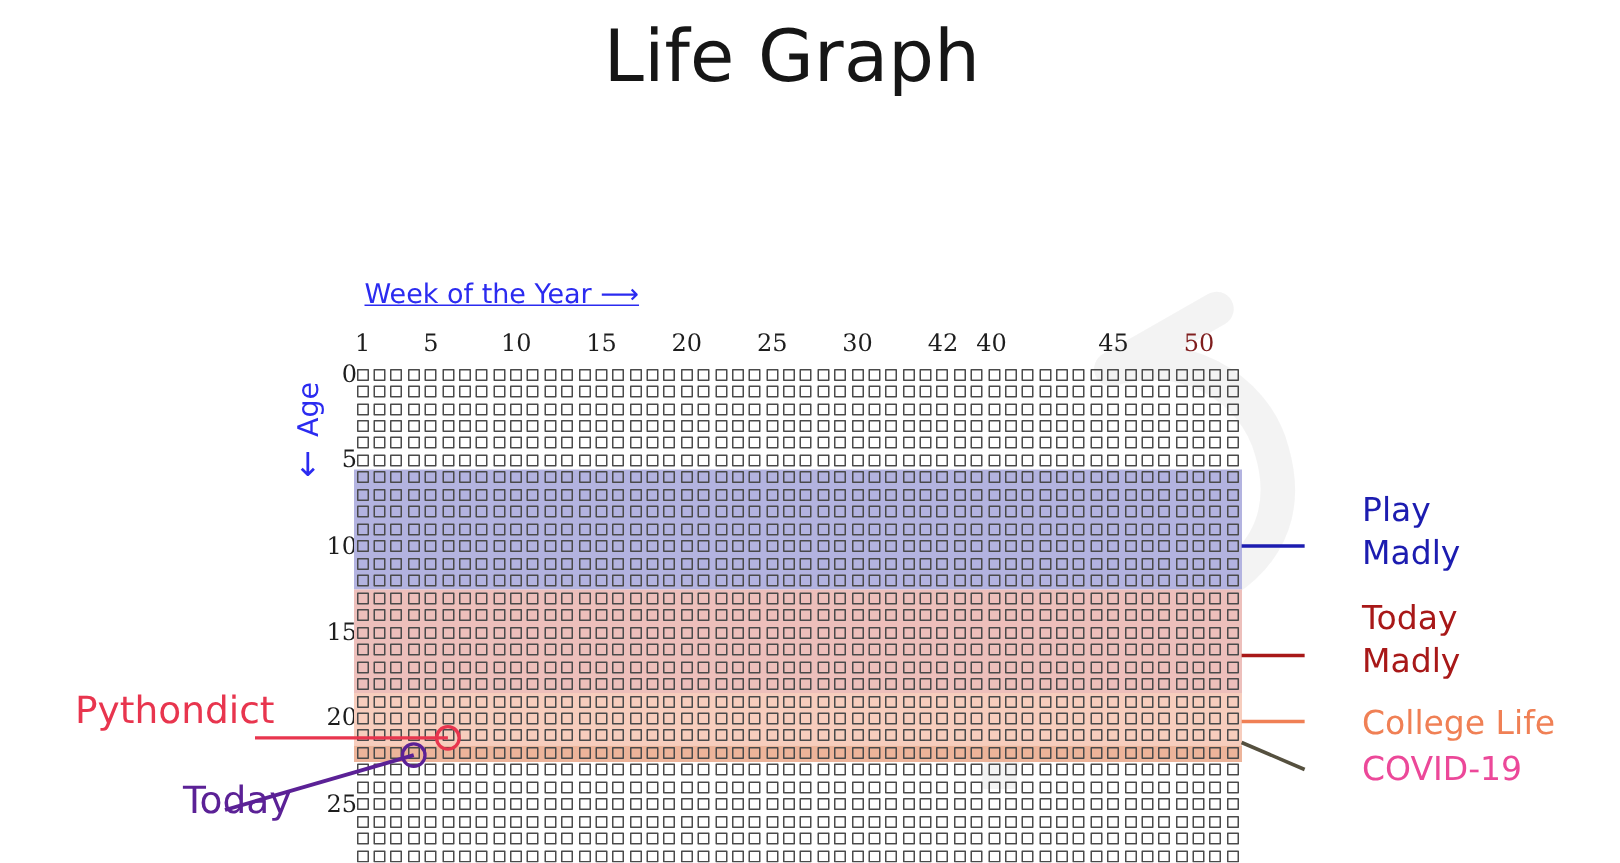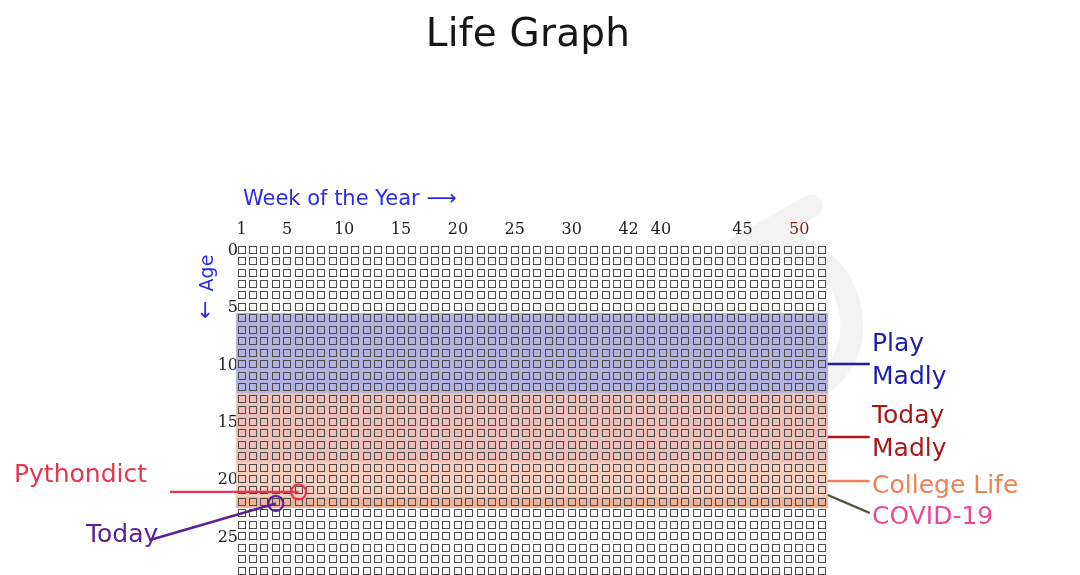--- a/index.html
+++ b/index.html
@@ -7,21 +7,21 @@
     width:1080px;height:575px;overflow:hidden;background:#ffffff;
     font-family:"Liberation Sans", sans-serif;
     position:relative;
   }
   #stage{position:absolute;left:0;top:0;width:1080px;height:575px;}
 
   
   .title{
     position:absolute;left:0;top:10px;width:1056px;text-align:center;
     font-family:"DejaVu Sans", sans-serif;
-    font-size:39px;color:#161616;letter-spacing:.2px;font-weight:400;
+    font-size:48px;color:#161616;letter-spacing:.2px;font-weight:400;
   }
 
   
   .watermark{
     position:absolute;left:636px;top:186px;width:250px;height:340px;
     opacity:.16;pointer-events:none;
   }
 
   
   .plot{position:absolute;left:236px;top:244px;width:592px;height:331px;}
@@ -36,44 +36,45 @@
   
   .xticks{position:absolute;left:236px;top:219px;width:600px;height:20px;}
   .xtick{position:absolute;top:0;font-family:"DejaVu Serif",serif;
          font-size:16px;color:#1d1d1d;transform:translateX(-50%);}
   .yticks{position:absolute;left:196px;top:230px;width:42px;height:320px;}
   .ytick{position:absolute;right:0;font-family:"DejaVu Serif",serif;
          font-size:16px;color:#1d1d1d;transform:translateY(-50%);}
 
   .xaxis-label{
     position:absolute;left:243px;top:186px;
-    font-family:"DejaVu Sans",sans-serif;font-size:21px;color:#2b2bf0;
+    font-family:"DejaVu Sans",sans-serif;font-size:18px;color:#2b2bf0;
     white-space:nowrap;
+    text-decoration:underline;
   }
   .yaxis-label{
     position:absolute;left:186px;top:262px;width:40px;
     font-family:"DejaVu Sans",sans-serif;font-size:19px;color:#2b2bf0;
     transform:rotate(-90deg);transform-origin:center center;text-align:center;
     white-space:nowrap;
   }
   .yaxis-arrow{
     position:absolute;left:196px;top:300px;
     font-family:"DejaVu Sans",sans-serif;font-size:22px;color:#2b2bf0;
     line-height:1;
   }
 
   
   .legend-item{position:absolute;white-space:nowrap;}
   .legend-text{
-    font-family:"DejaVu Sans",sans-serif;font-size:25px;line-height:1.32;
+    font-family:"DejaVu Sans",sans-serif;font-size:22px;line-height:1.32;margin-left:36px;
   }
 
   
   .ann{position:absolute;white-space:nowrap;
-       font-family:"DejaVu Sans",sans-serif;font-size:25px;line-height:1.28;}
+       font-family:"DejaVu Sans",sans-serif;font-size:25px;line-height:1.28;margin-left:36px;}
   svg.lines{position:absolute;left:0;top:0;width:1080px;height:575px;
             pointer-events:none;overflow:visible;}
 </style>
 </head>
 <body>
 
 <div id="stage">
 
   <div class="title">Life Graph</div>
 

